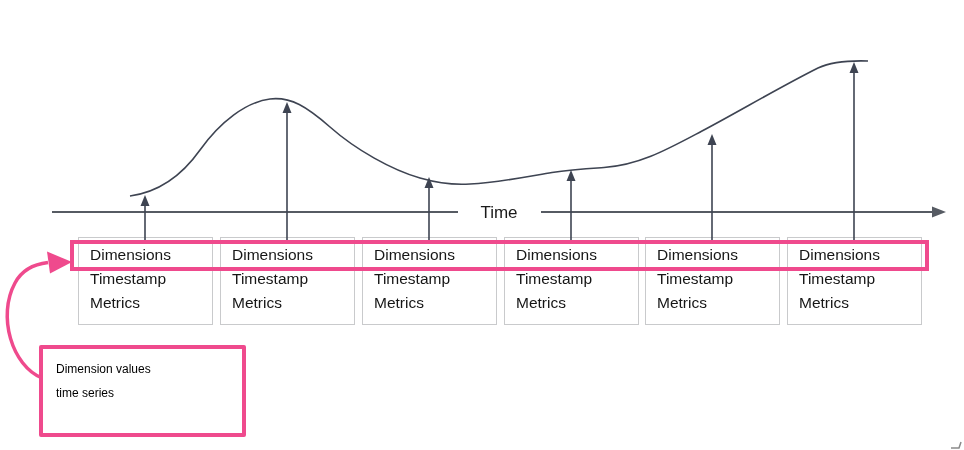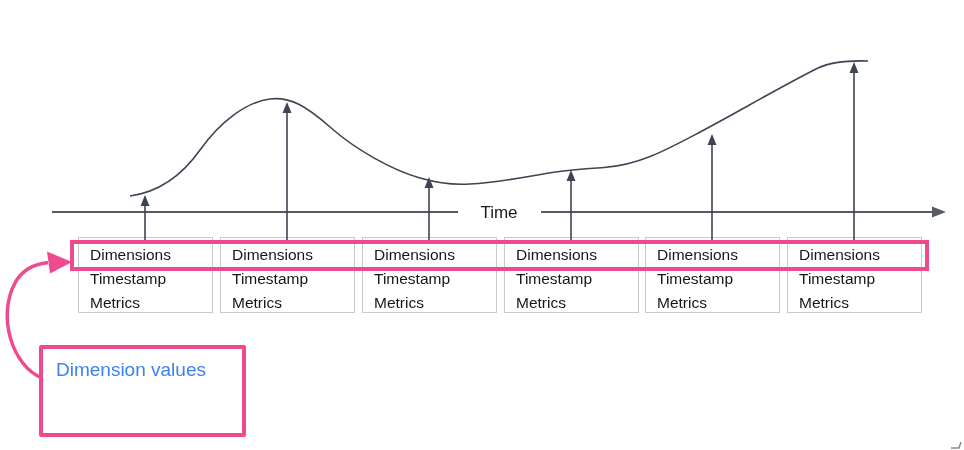--- a/index.html
+++ b/index.html
@@ -12,21 +12,21 @@
   }
   #chart-svg {
     position: absolute; left: 0; top: 0;
     width: 964px; height: 450px;
     z-index: 5;
     pointer-events: none;
   }
   .record-box {
     position: absolute;
     top: 237px;
-    width: 135px; height: 76px;
+    width: 135px; height: 88px;
     background: #ffffff;
     border: 1px solid #c9cacc;
     box-sizing: border-box;
     z-index: 1;
     padding: 5px 0 0 11px;
     color: #161616;
     font-size: 15.5px;
     line-height: 24px;
   }
   .b1 { left: 78px; }  .b2 { left: 220px; } .b3 { left: 362px; }
@@ -43,22 +43,22 @@
   #callout {
     position: absolute;
     left: 39px; top: 345px;
     width: 207px; height: 92px;
     background: #ffffff;
     border: 4px solid #ef4a8d;
     border-radius: 2px;
     box-sizing: border-box;
     z-index: 2;
     padding: 9px 0 0 13px;
-    color: #3b82f6;
-    font-size: 19px;
+    color: #000000;
+    font-size: 12px;
     line-height: 23.5px;
   }
   .svg-text {
     font-family: "Liberation Sans", "DejaVu Sans", sans-serif;
     font-size: 17px;
     fill: #1a1a1a;
   }
 </style>
 </head>
 <body>
@@ -93,20 +93,21 @@
   <div class="record-box b6">
     <div>Dimensions</div>
     <div>Timestamp</div>
     <div>Metrics</div>
   </div>
 
   <div id="highlight-band"></div>
 
   <div id="callout">
     <div>Dimension values</div>
+    <div>time series</div>
   </div>
 
   <svg id="chart-svg" viewBox="0 0 964 450">
 
     <path d="M 130 196
          C 152 193 178 181 200 150
          C 220 122 246 102 270 99
          C 291 96.5 307 107 330 127
          C 356 150 392 170 420 178
          C 441 184 456 185 470 184

